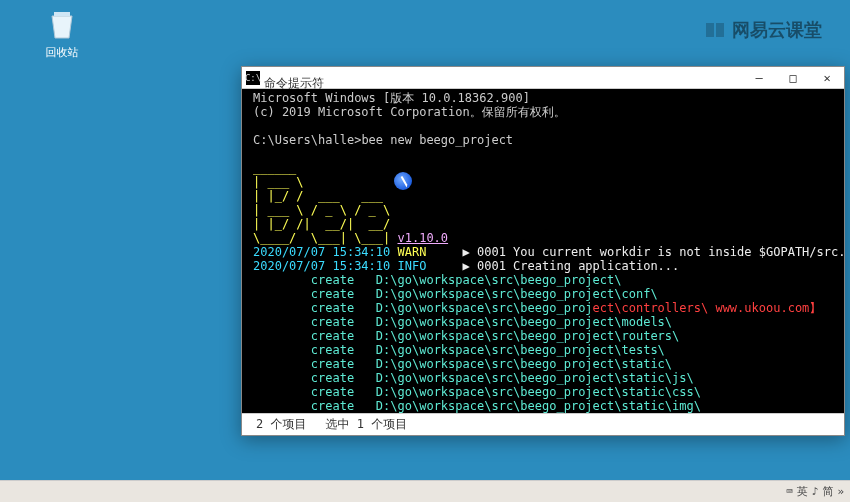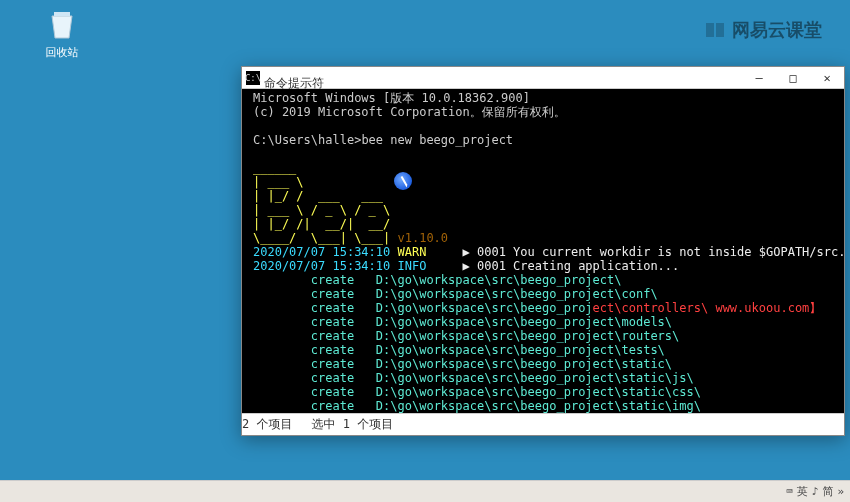--- a/index.html
+++ b/index.html
@@ -41,37 +41,37 @@
 .titlebar .ctl { width: 34px; height: 22px; display:flex;align-items:center;justify-content:center; color:#333; }
 .terminal {
   flex: 1; background: #000; color: #ccc;
   font-family: "NSimSun","SimSun","Consolas",monospace;
   font-size: 12px; line-height: 14px;
   padding: 2px 11px; overflow: hidden;
   white-space: pre;
 }
 .statusbar {
   height: 22px; background: #fff; border-top: 1px solid #ccc;
-  display: flex; align-items: center; padding: 0 0;
+  display: flex; align-items: center; padding: 0 14px;
   font-size: 12px; color: #333;
 }
 .statusbar span + span { margin-left: 19px; }
 .taskbar {
   position: absolute; left: 0; right: 0; bottom: 0;
   height: 22px; background: #eae6e0;
   display: flex; align-items: center; justify-content: flex-end;
   padding: 0 6px; font-size: 11px; color: #444;
   border-top: 1px solid #ccc;
 }
 .taskbar .tray { display:flex; align-items:center; gap:4px; }
 .c-green { color: #5eead4; }
 .c-cyan  { color: #3bdcff; }
 .c-yel   { color: #ffff55; }
 .c-red   { color: #ff4040; }
-.c-redw  { color: #a16207; }
+.c-redw  { color: #f0abfc; text-decoration: underline; }
 .c-white { color: #eeeeee; text-align: right; }
 .c-gray  { color: #cccccc; }
 .cursor {
   position: absolute; left: 394px; top: 172px;
   width: 18px; height: 18px; border-radius: 50%;
   background: radial-gradient(circle at 40% 40%, #6fa8ff 0%, #1e5fe0 70%);
   pointer-events: none;
 }
 .cursor::after {
   content: ""; position: absolute; left: 9px; top: 2px;

